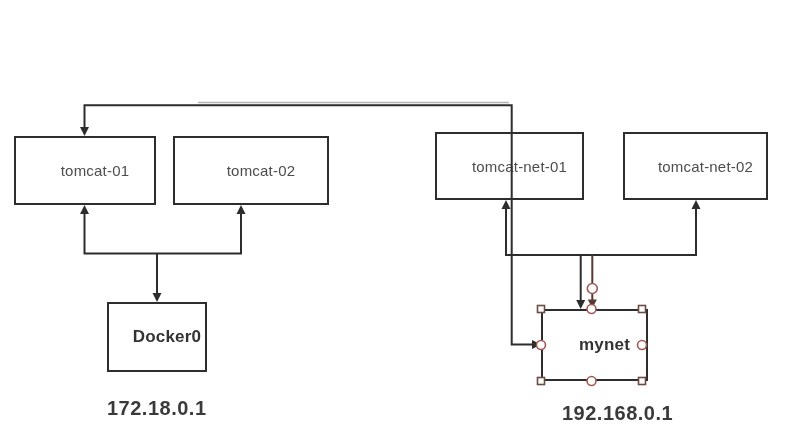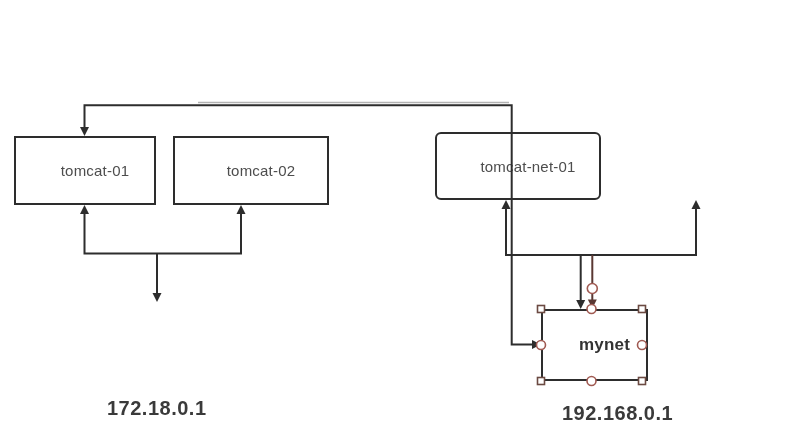--- a/index.html
+++ b/index.html
@@ -34,25 +34,31 @@
 <div class="canvas">
 
   <div class="node" style="left:14px;top:136px;width:142px;height:69px;">
     <span>tomcat-01</span>
   </div>
 
   <div class="node" style="left:173px;top:136px;width:156px;height:69px;">
     <span>tomcat-02</span>
   </div>
 
-  <div class="node" style="left:435px;top:132px;width:166px;height:68px;border-radius:6px;">
+  <div class="node" style="left:435px;top:132px;width:149px;height:68px;">
     <span>tomcat-net-01</span>
   </div>
 
+  <div class="node" style="left:623px;top:132px;width:145px;height:68px;">
+    <span>tomcat-net-02</span>
+  </div>
 
+  <div class="node bold" style="left:107px;top:302px;width:100px;height:70px;">
+    <span>Docker0</span>
+  </div>
 
   <div class="node bold" style="left:541px;top:309px;width:107px;height:72px;">
     <span>mynet</span>
   </div>
 
   <div class="ip-label" style="left:107px;top:397px;width:121px;">172.18.0.1</div>
 
   <div class="ip-label" style="left:534px;top:402px;width:120px;margin-left:28px;">192.168.0.1</div>
 
   <svg id="wires" width="803" height="442" viewBox="0 0 803 442">

